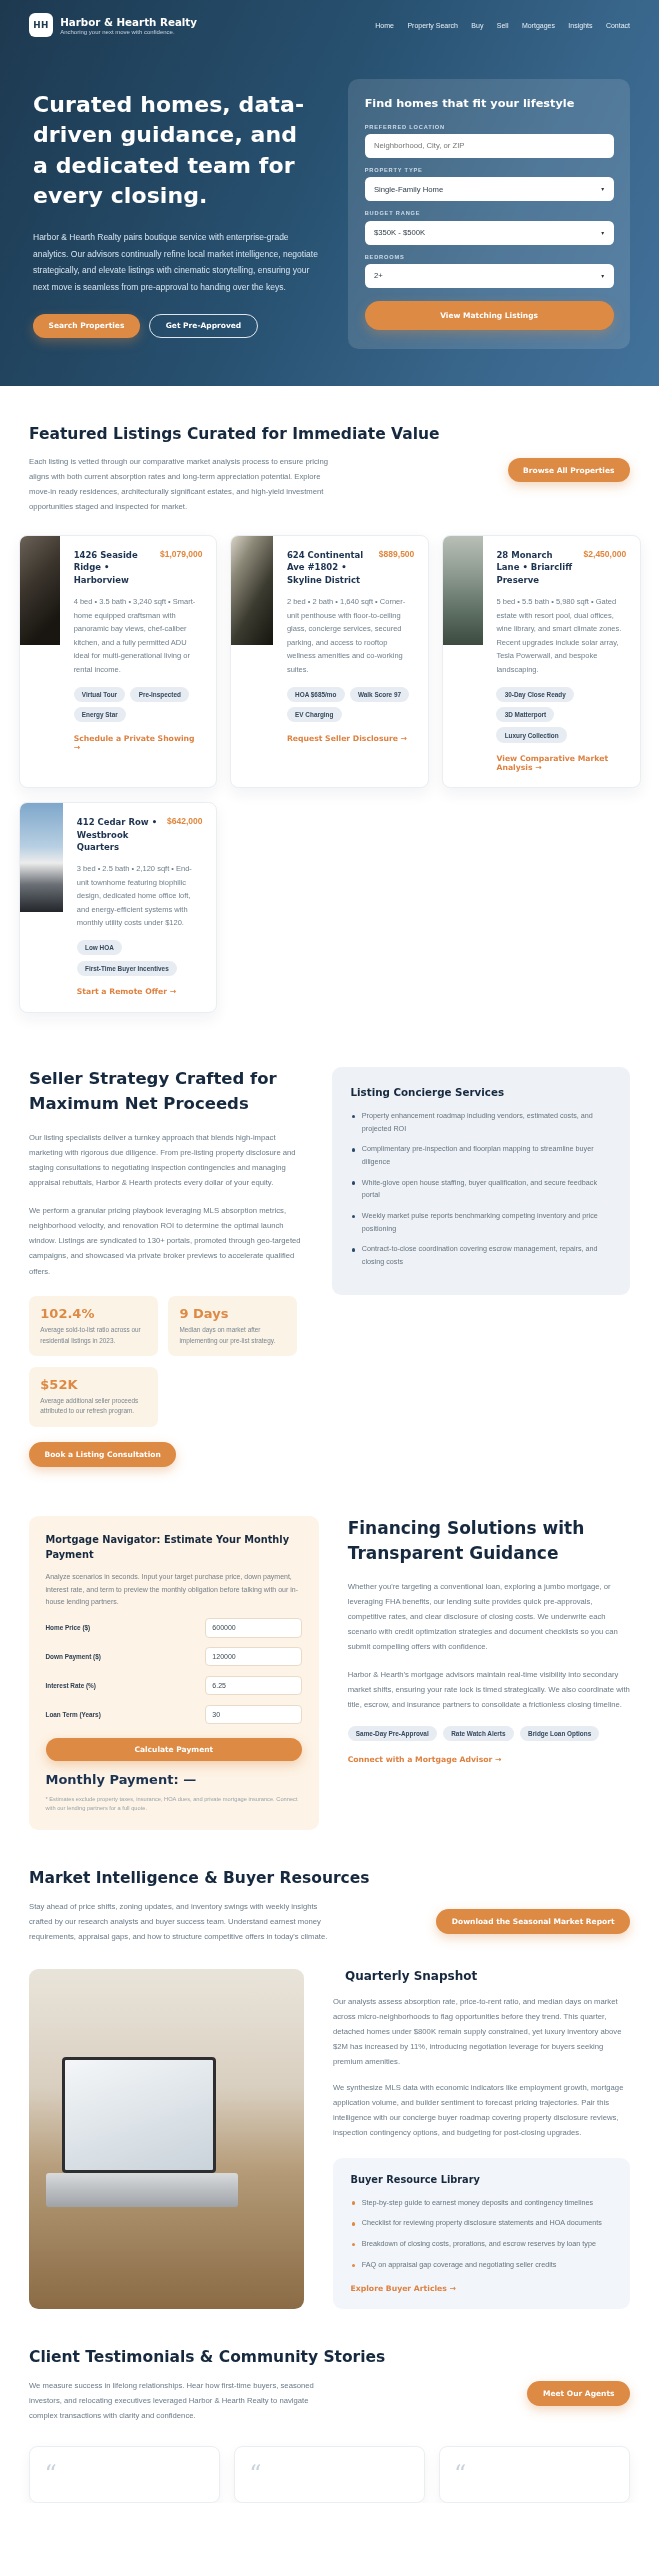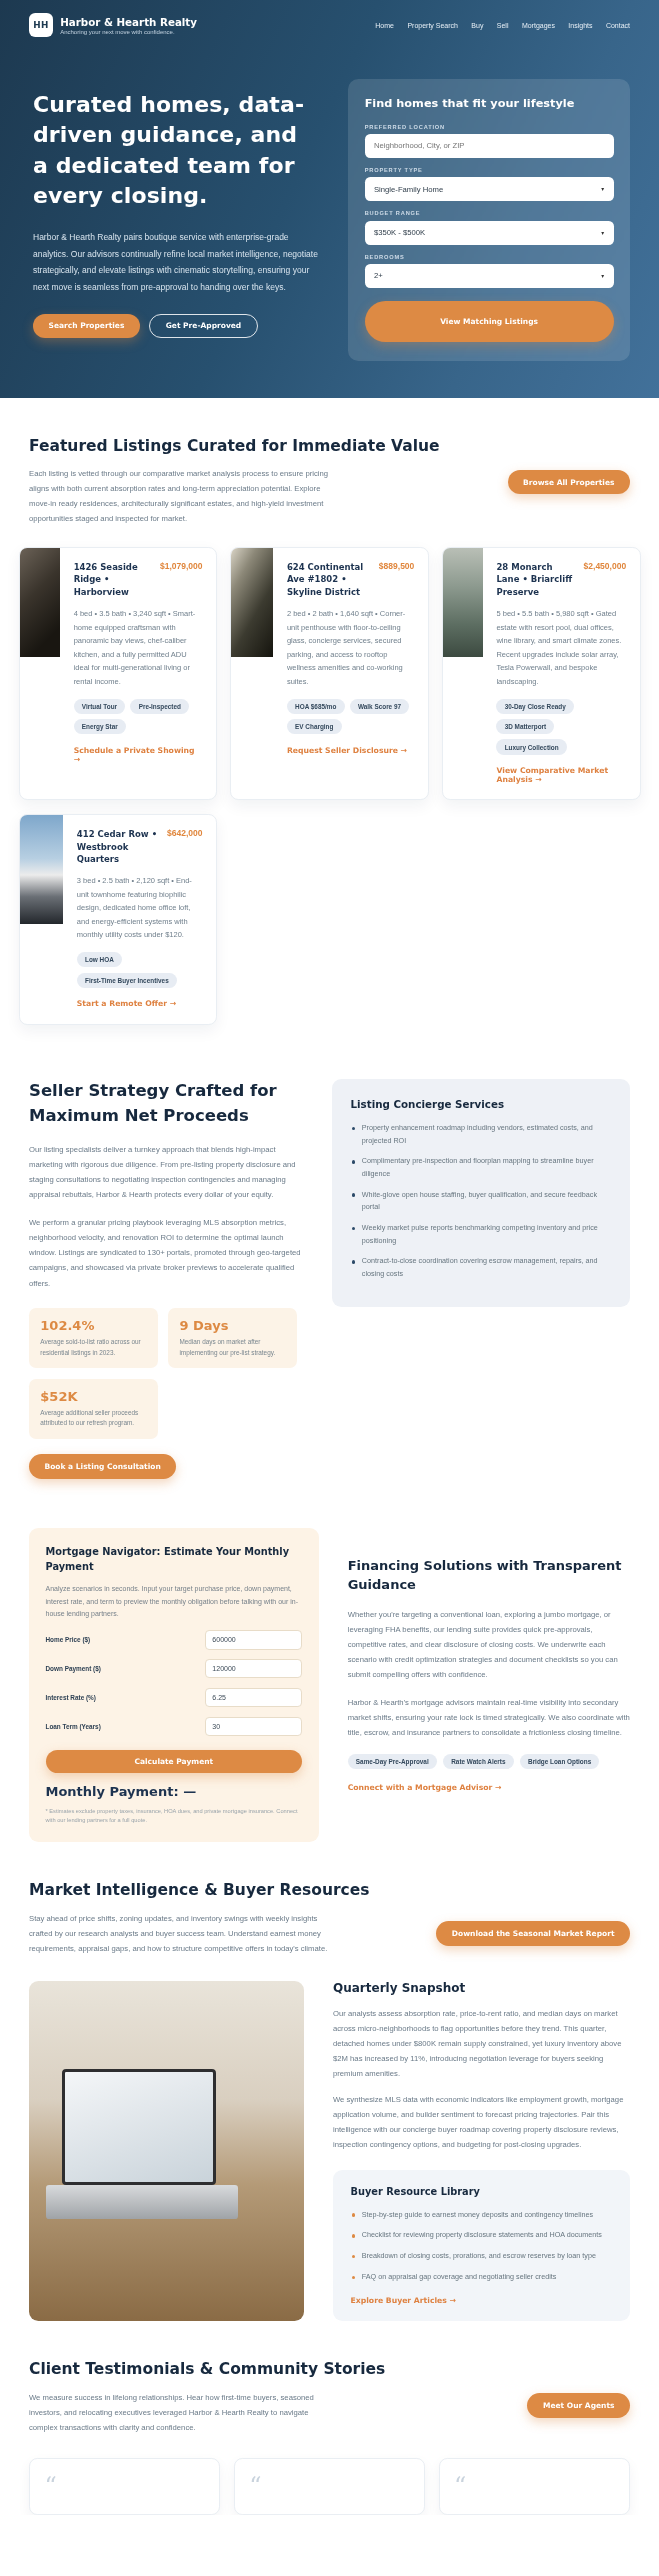--- a/index.html
+++ b/index.html
@@ -24,21 +24,21 @@
   .hero-ctas { margin-top:18.5px; display:flex; gap:9.3px; }
   .btn { display:inline-block; border-radius:515px; font-weight:bold; font-size:7.5px; text-align:center; cursor:pointer; border:none; font-family:"DejaVu Sans", sans-serif; }
   .btn-orange { background:#dd8a44; color:#fff; padding:7.7px 15.5px; box-shadow:0 4.1px 10.3px rgba(221,138,68,.35); }
   .btn-outline { background:transparent; color:#fff; border:1px solid rgba(255,255,255,.85); padding:6.7px 15.5px; }
   .hero-card { flex:1; background:rgba(255,255,255,.13); border-radius:10.3px; padding:18.5px 16.5px; align-self:flex-start; margin-top:7.2px; backdrop-filter:blur(1px); }
   .hero-card h3 { color:#fff; font-size:11.3px; margin-bottom:13.4px; }
   .f-label { display:block; font-size:5.7px; letter-spacing:0.8px; color:#cfdce8; font-weight:bold; margin:9.3px 0 4.1px; }
   .f-input, .f-select { width:100%; background:#fff; border:none; border-radius:5.2px; height:24px; padding:0 9.3px; font-size:7.7px; color:#3c4a57; font-family:"Liberation Sans", sans-serif; }
   .f-select { display:flex; align-items:center; justify-content:space-between; cursor:pointer; color:#2f3d4a; }
   .f-select .chev { color:#333; font-size:5.7px; }
-  .hero-submit { width:100%; margin-top:13.4px; padding:16px 0; }
+  .hero-submit { width:100%; margin-top:13.4px; padding:10px 0; }
 
   
   .section { padding-top:39px; }
   .sec-head { display:flex; justify-content:space-between; align-items:flex-start; }
   .sec-head h2 { font-size:15.5px; font-weight:bold; }
   .sec-intro { margin-top:11.3px; max-width:309px; font-size:7.7px; line-height:1.95; color:#6a7a88; }
   .listing-grid { display:grid; grid-template-columns:1fr 1fr 1fr; gap:13.4px; margin-top:20.6px; padding:0 18.5px; }
   .card { background:#fff; border:0.5px solid #e9eef3; border-radius:8.2px; box-shadow:0 5.2px 14.4px rgba(23,41,62,.06); overflow:hidden; display:flex; flex-direction:row; }
   .card-photo { height:109px; width:100%; }
   .photo-1 { background:linear-gradient(135deg,#6b6257 0%,#3a342c 40%,#191611 80%); }
@@ -74,31 +74,31 @@
   .mortgage-card { flex:1; background:#fdf3e6; border-radius:9.3px; padding:17.5px 16.5px; align-self:flex-start; }
   .mortgage-card h3 { font-size:9.8px; line-height:1.5; }
   .mortgage-card .m-intro { margin-top:8.2px; font-size:7px; line-height:1.8; color:#77818a; }
   .m-field { display:flex; justify-content:space-between; align-items:center; margin-top:9.3px; }
   .m-field label { font-size:6.4px; font-weight:bold; color:#2c3f52; }
   .m-field input { width:97px; height:19.6px; border:0.5px solid #e8dcc8; border-radius:4.1px; background:#fff; padding:0 6.2px; font-size:7px; color:#3c4a57; font-family:"Liberation Sans", sans-serif; }
   .m-calc { width:100%; margin-top:13.4px; padding:7.2px 0; }
   .m-result { margin-top:11.3px; font-size:13px; font-weight:bold; color:#1d3350; font-family:"DejaVu Sans", sans-serif; }
   .m-disclaimer { margin-top:7.2px; font-size:5.7px; line-height:1.6; color:#9aa4ab; }
   .financing-right { flex:1.1; }
-  .financing-right h2 { font-size:13px; line-height:1.5;margin-top:28px; }
+  .financing-right h2 { font-size:17px; line-height:1.5; }
   .financing-right p { margin-top:12.4px; font-size:7.7px; line-height:1.95; color:#6a7a88; }
   .chip-row { display:flex; gap:6.2px; margin-top:14.4px; flex-wrap:wrap; }
   .link-orange { display:inline-block; margin-top:13.4px; color:#de8140; font-weight:bold; font-size:7.7px; text-decoration:none; font-family:"DejaVu Sans", sans-serif; }
 
   
   .market-photo { flex:1; border-radius:9.3px; min-height:247px; background:linear-gradient(180deg,#e9e4da 0%,#d9cfc0 35%,#b49a77 60%,#8a6b45 100%); position:relative; overflow:hidden; }
   .market-photo .laptop-screen { position:absolute; left:12%; top:26%; width:56%; height:34%; background:linear-gradient(160deg,#f4f6f8,#c9d3da); border:3.1px solid #2e2e30; border-radius:4.1px; }
   .market-photo .laptop-base { position:absolute; left:6%; top:60%; width:70%; height:10%; background:linear-gradient(180deg,#d8dadc,#9fa3a7); border-radius:3.1px; }
   .market-right { flex:1.08; }
-  .market-right h3 { font-size:12px; }
+  .market-right h3 { font-size:12px;margin-left:12px; }
   .market-right p { margin-top:11.3px; font-size:7.7px; line-height:1.95; color:#6a7a88; }
   .library-card { background:#f2f5f9; border-radius:9.3px; padding:16.5px 17.5px; margin-top:17.5px; }
   .library-card h4 { font-size:9.8px; margin-bottom:11.3px; }
   .library-card .bullet-list li::before { background:#dd8a44; }
   
   .testi-grid { display:grid; grid-template-columns:1fr 1fr 1fr; gap:13.4px; margin-top:23px; }
   .testi-card { background:#fff; border:0.5px solid #e9eef3; border-radius:8.2px; box-shadow:0 5.2px 12.4px rgba(23,41,62,.05); padding:15.5px 14.4px; }
   .quote-mark { font-family:"DejaVu Serif", serif; font-size:24px; color:#c9d3dd; line-height:1; }
   .quote-mark::before { content:"\201C"; }
 </style>

